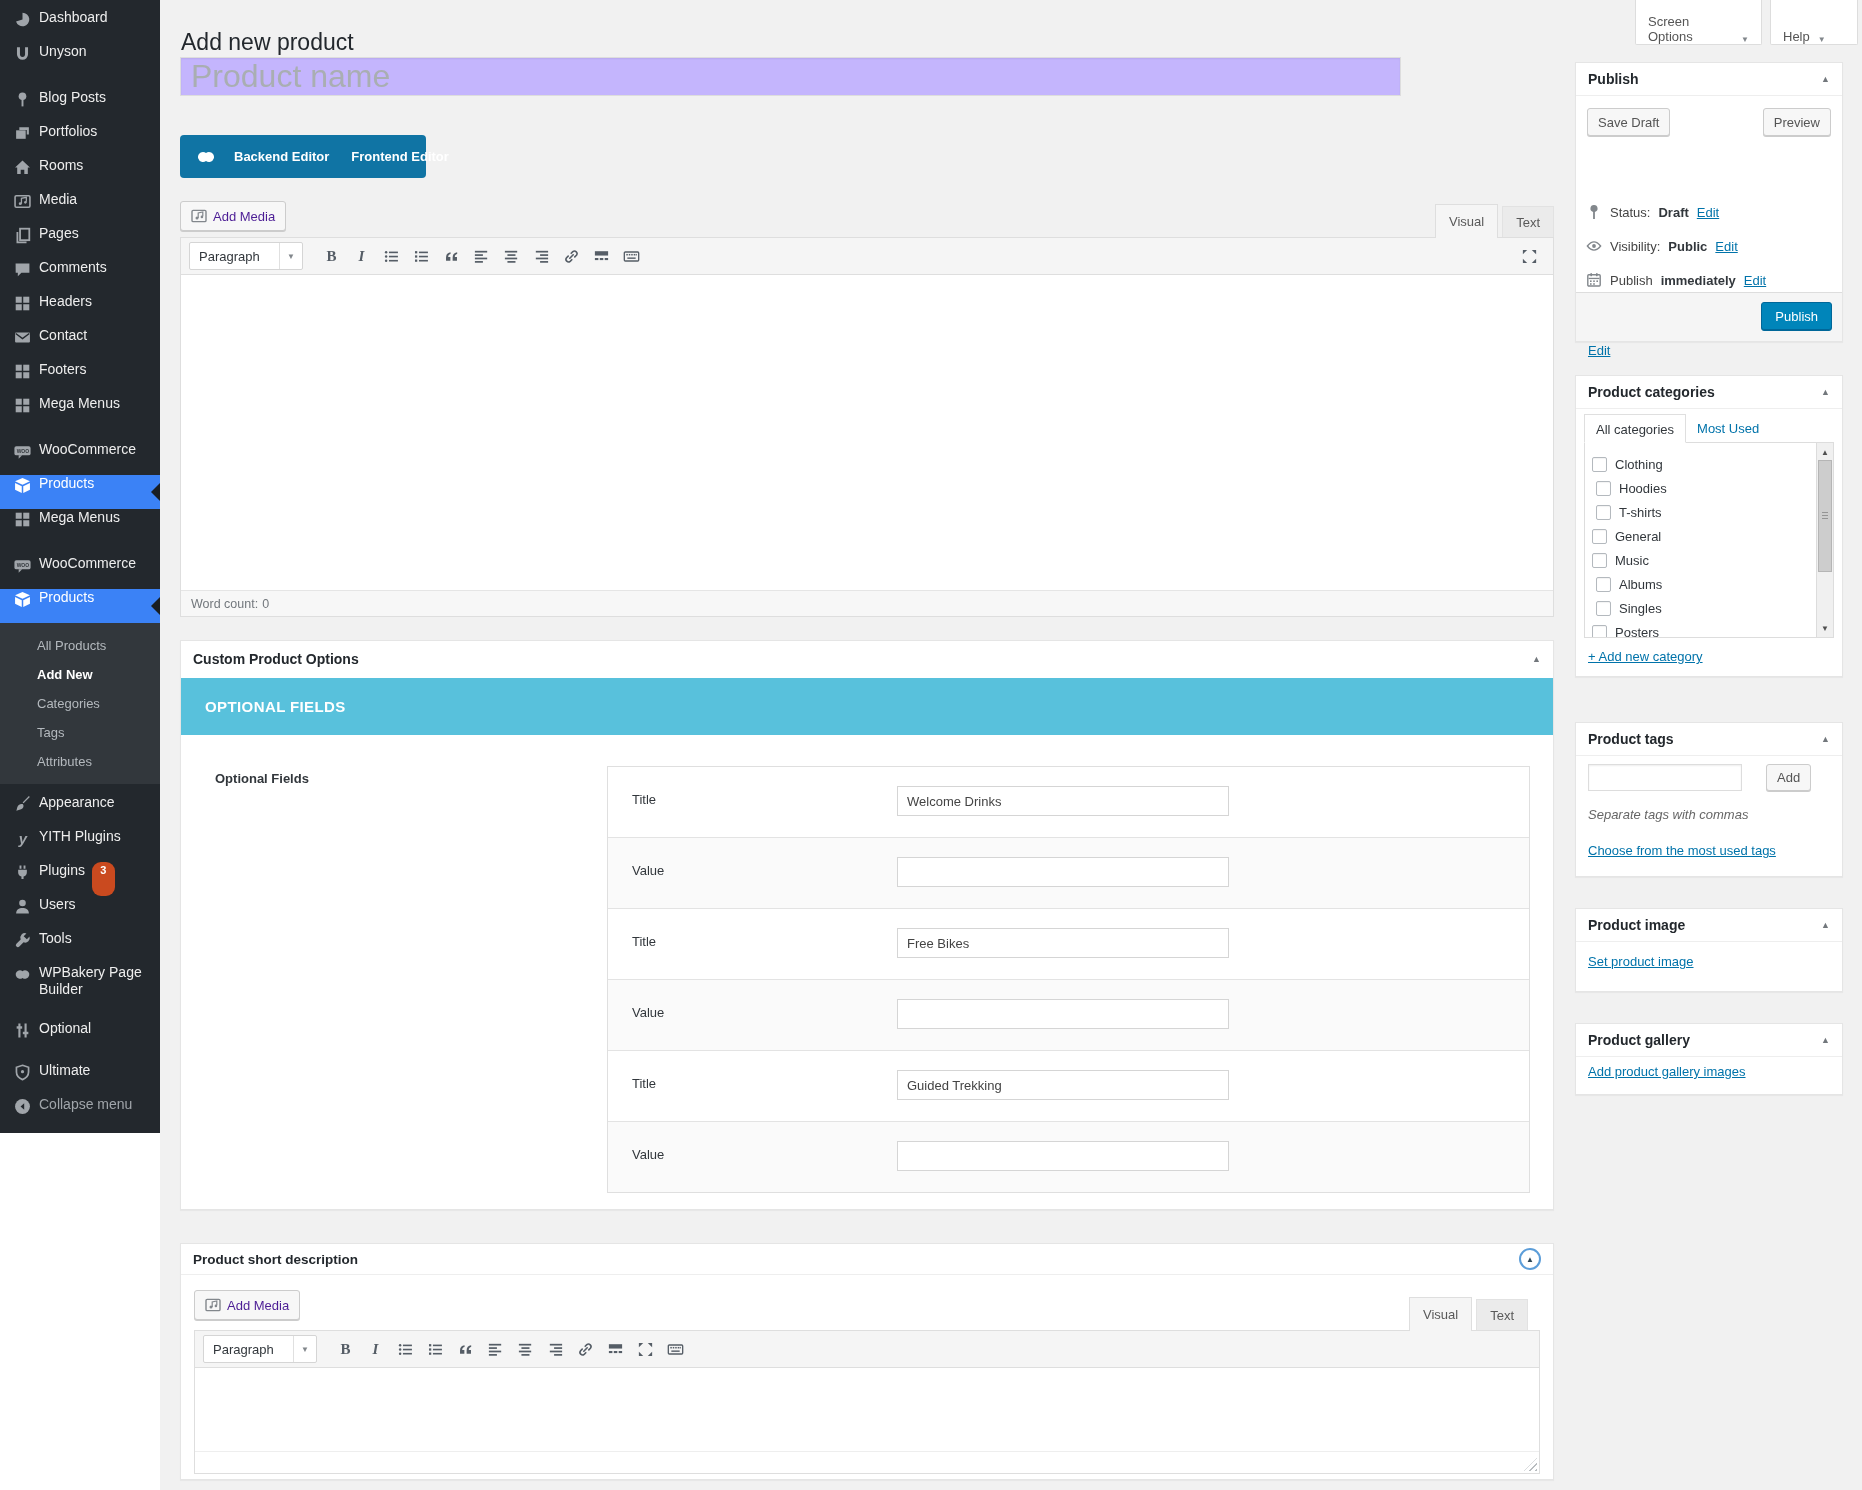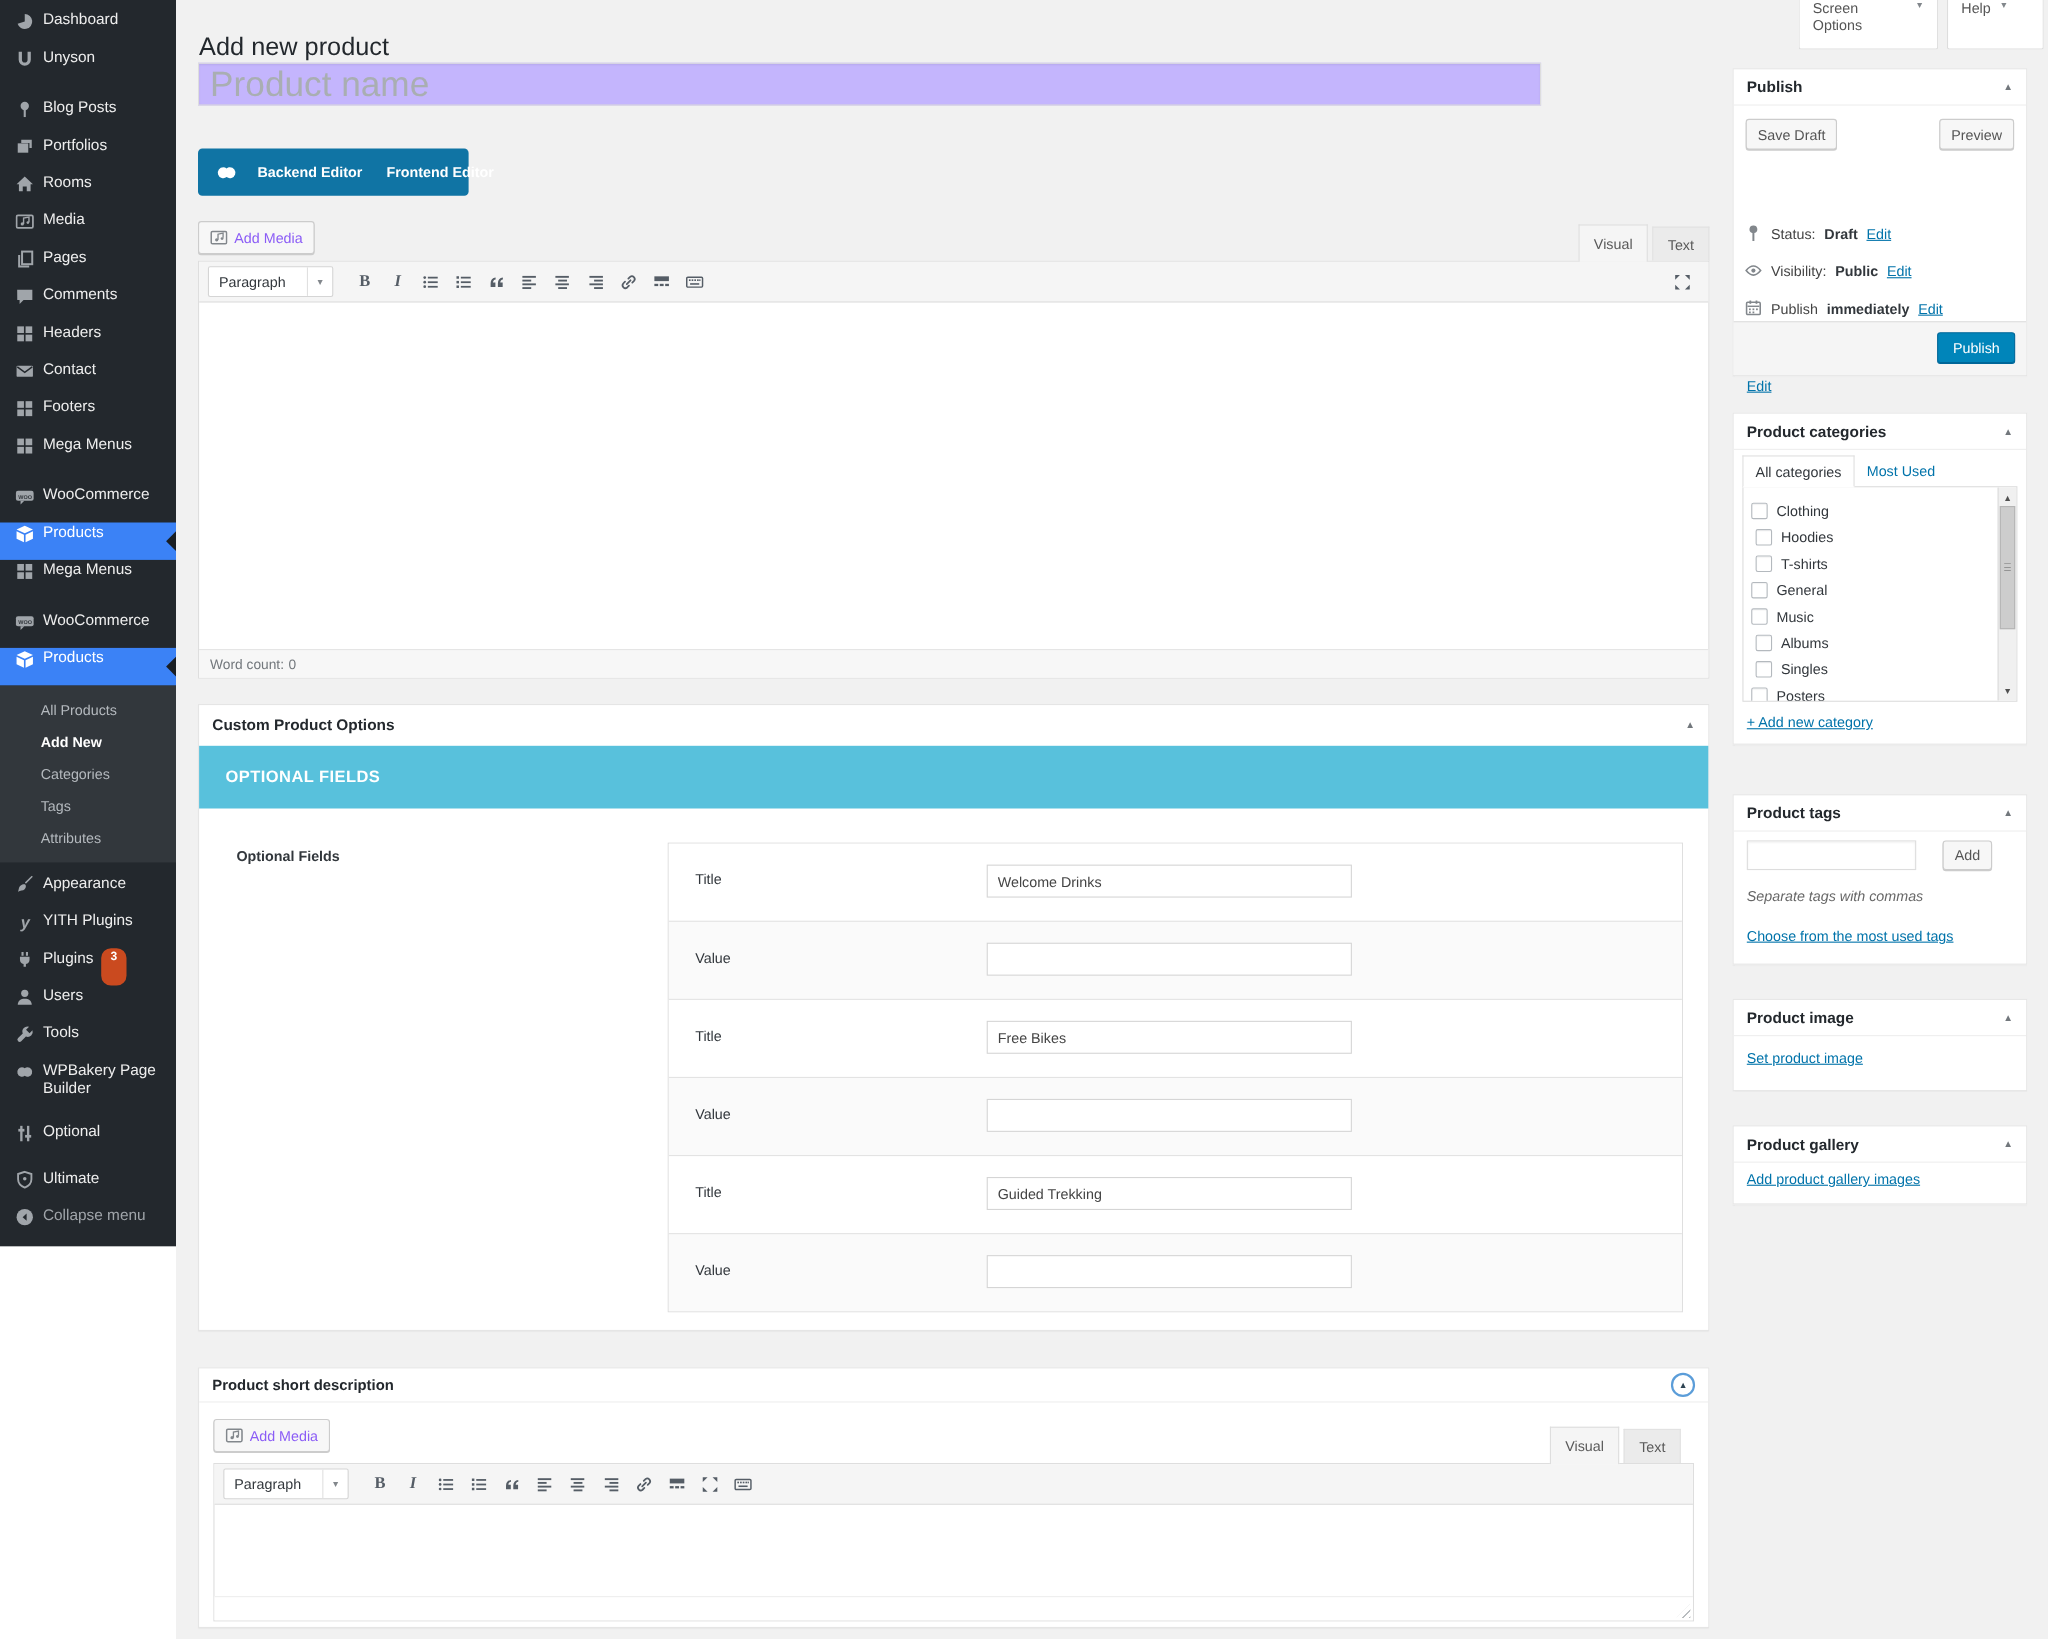--- a/index.html
+++ b/index.html
@@ -17,32 +17,32 @@
   .mi.active::after{content:"";position:absolute;right:0;top:50%;margin-top:-9px;border:9px solid transparent;border-right-color:#191e23}
   .mi.two{height:56px}
   .mi.dim .lbl{color:#a0a5aa}
   .sp12{height:12px}.sp10{height:10px}.sp8{height:8px}
   .pad-top{padding-top:9px}
   .badge{margin-left:7px;background:#ca4a1f;color:#fff;font-size:11px;line-height:17px;min-width:17px;text-align:center;border-radius:9px;padding:0 3px;font-weight:600}
   #submenu{background:#32373c;padding:8px 0}
   .smi{display:block;height:29px;line-height:29px;padding-left:37px;font-size:13px;color:#b4b9be;cursor:pointer}
   .smi.current{color:#fff;font-weight:700}
   
-  .meta-btn{position:absolute;top:0;height:45px;background:#fff;border:1px solid #ddd;border-top:none;border-radius:0 0 2px 2px;display:flex;align-items:flex-start;gap:8px;padding:0 12px;font-size:13px;color:#555;box-sizing:border-box;cursor:pointer}
+  .meta-btn{position:absolute;top:0;height:45px;background:#fff;border:1px solid #ddd;border-top:none;border-radius:0 0 2px 2px;display:flex;align-items:flex-end;gap:8px;padding:0 12px;font-size:13px;color:#555;box-sizing:border-box;cursor:pointer}
   #screen-options{left:1635px;width:127px}
   #help-btn{left:1770px;width:88px}
   .caret{font-size:8px;color:#82878c}
   
   #page-title{position:absolute;left:181px;top:14px;font-size:23px;font-weight:400;color:#23282d}
   #product-name{position:absolute;left:180px;top:57px;width:1221px;height:39px;box-sizing:border-box;background:#c4b5fd;border:1px solid #ddd;box-shadow:inset 0 1px 2px rgba(0,0,0,.07);padding:3px 10px;font-size:32px;color:#32373c;font-family:"Liberation Sans",sans-serif}
   #product-name::placeholder{color:#a9aeb2;opacity:1}
   #vc-bar{position:absolute;left:180px;top:135px;width:246px;height:43px;background:#1074a4;border-radius:4px;display:flex;align-items:center;padding:0 16px;box-sizing:border-box}
   #vc-bar .vc-logo{width:20px;height:16px;margin-right:18px;display:flex}
   .vc-btn{background:none;border:none;color:#fff;font-weight:700;font-size:13px;margin-right:22px;cursor:pointer;font-family:inherit;white-space:nowrap;padding:0}
-  .btn-media{position:absolute;height:30px;display:inline-flex;align-items:center;gap:6px;padding:0 10px;background:#f7f7f7;border:1px solid #ccc;border-radius:3px;color:#8b5cf6;font-size:13px;box-shadow:0 1px 0 #ccc;cursor:pointer;box-sizing:border-box;font-family:inherit}
+  .btn-media{position:absolute;height:30px;display:inline-flex;align-items:center;gap:6px;padding:0 10px;background:#f7f7f7;border:1px solid #ccc;border-radius:3px;color:#4c1d95;font-size:13px;box-shadow:0 1px 0 #ccc;cursor:pointer;box-sizing:border-box;font-family:inherit}
   #add-media-1{left:180px;top:201px}
   
   .etabs{position:absolute;display:flex;justify-content:flex-end;align-items:flex-end;gap:4px}
   #etabs-1{left:180px;top:204px;width:1374px;height:34px}
   .wtab{height:32px;line-height:32px;padding:0 13px;font-size:13px;color:#595959;cursor:pointer;box-sizing:border-box}
   .wtab.active{background:#f5f5f5;border:1px solid #dedede;border-bottom:none;height:34px;position:relative;z-index:2;line-height:34px}
   .wtab.inactive{background:#ebebeb;border:1px solid #e2e2e2;border-bottom:none}
   
   .editor{position:absolute;background:#fff;border:1px solid #dedede;box-sizing:border-box}
   #editor-1{left:180px;top:237px;width:1374px;height:380px}

